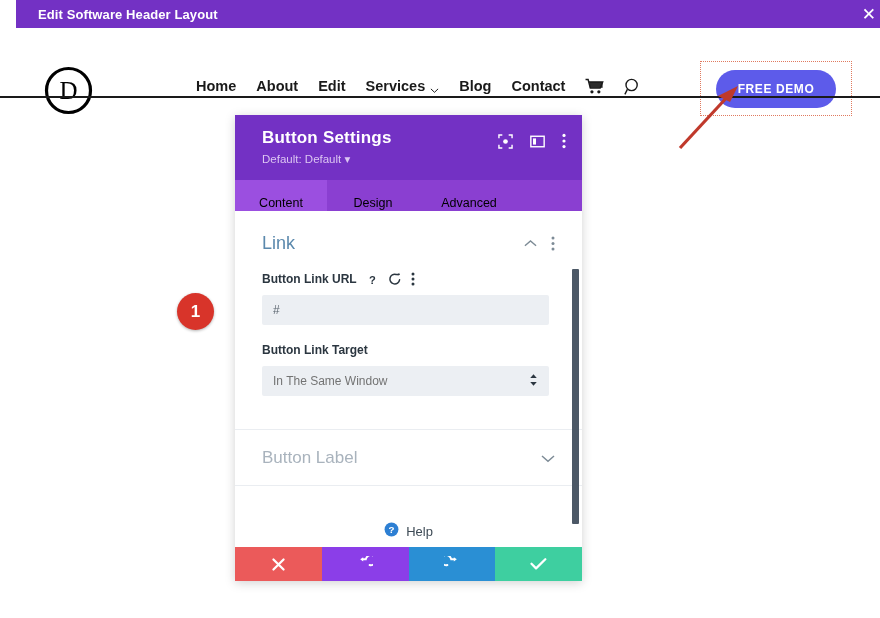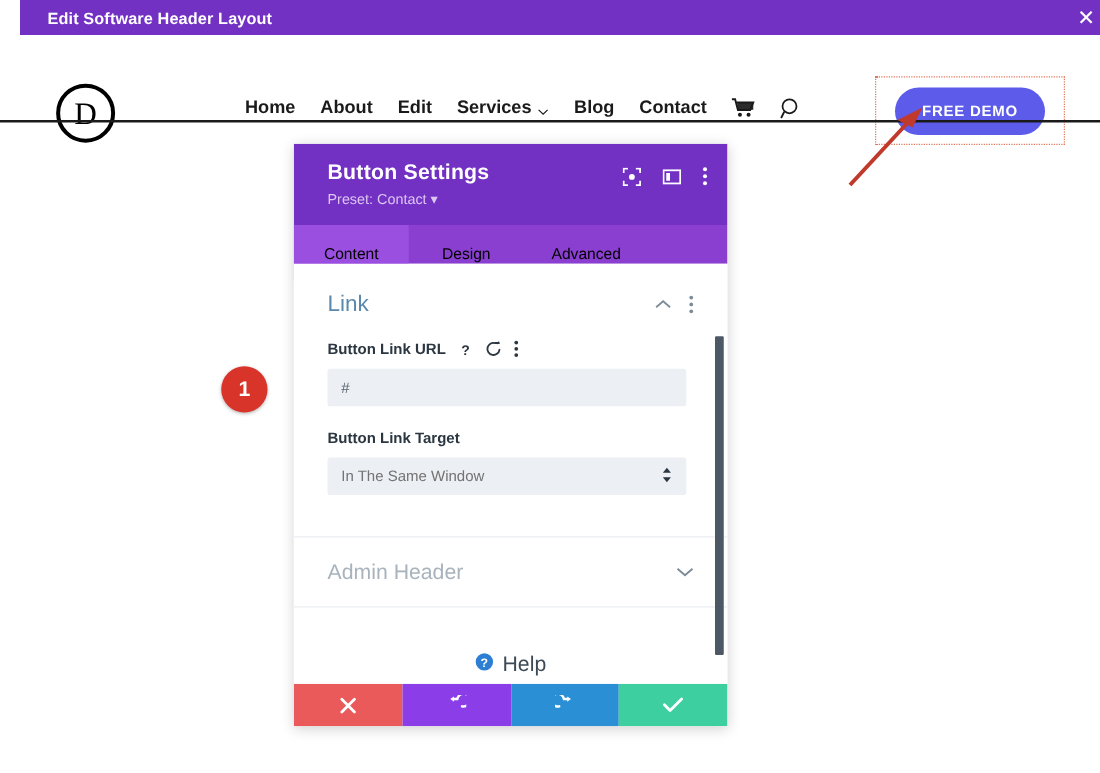--- a/index.html
+++ b/index.html
@@ -154,21 +154,21 @@
     margin-top: 0; border-top: 1px solid #eaedf1; border-bottom: 1px solid #eaedf1;
     height: 57px; display: flex; align-items: center; justify-content: space-between;
     padding: 0 27px; cursor: pointer;
   }
   .admin-label { color: #a9b3bd; font-size: 17px; font-weight: 400; }
 
   .help-row {
     display: flex; align-items: center; justify-content: center;
     gap: 7px; margin-top: 36px; cursor: pointer;
   }
-  .help-text { font-size: 17px; color: #3d4a55; font-weight: 400; }
+  .help-text { font-size: 13px; color: #3d4a55; font-weight: 400; }
 
   .scrollbar {
     position: absolute; right: 3px; top: 58px;
     width: 7px; height: 255px; background: #4c5866; border-radius: 1px;
     cursor: pointer;
   }
 
   .modal-actions { display: flex; height: 34px; flex: 0 0 auto; }
   .act {
     flex: 1; display: flex; align-items: center; justify-content: center;
@@ -260,21 +260,21 @@
     <svg width="80" height="72" viewBox="0 0 80 72">
       <line x1="8" y1="66" x2="58" y2="12" stroke="#c0392b" stroke-width="3.2"></line>
       <path d="M66 4 L46 14 L58 20 Z" fill="#c0392b"></path>
     </svg>
   </div>
 
   <div class="modal">
 
     <div class="modal-head">
       <div class="modal-title">Button Settings</div>
-      <div class="modal-preset">Preset: Contact ▾</div>
+      <div class="modal-preset">Default: Default ▾</div>
       <div class="modal-head-icons">
         <span class="hicon">
           <svg width="15" height="15" viewBox="0 0 16 16">
             <path d="M1 4.6 V1 H4.6 M11.4 1 H15 V4.6 M15 11.4 V15 H11.4 M4.6 15 H1 V11.4" fill="none" stroke="#ffffff" stroke-width="1.5"></path>
             <circle cx="8" cy="8" r="2.5" fill="#ffffff"></circle>
           </svg>
         </span>
         <span class="hicon">
           <svg width="15" height="15" viewBox="0 0 16 16">
             <rect x="0.9" y="2.4" width="14.2" height="11.2" fill="none" stroke="#ffffff" stroke-width="1.5"></rect>
@@ -354,21 +354,21 @@
             <svg width="9" height="14" viewBox="0 0 10 15">
               <path d="M5 1 L8.6 5.4 L1.4 5.4 Z" fill="#2b3640"></path>
               <path d="M5 14 L1.4 9.6 L8.6 9.6 Z" fill="#2b3640"></path>
             </svg>
           </span>
         </div>
         <div class="spacer-bot"></div>
       </div>
 
       <div class="admin-row">
-        <span class="admin-label">Admin Header</span>
+        <span class="admin-label">Button Label</span>
         <span>
           <svg width="14" height="9" viewBox="0 0 14 9">
             <path d="M1 2 L7 7.2 L13 2" fill="none" stroke="#7d8b96" stroke-width="1.5"></path>
           </svg>
         </span>
       </div>
 
       <div class="help-row">
         <span>
           <svg width="15" height="15" viewBox="0 0 16 16">

